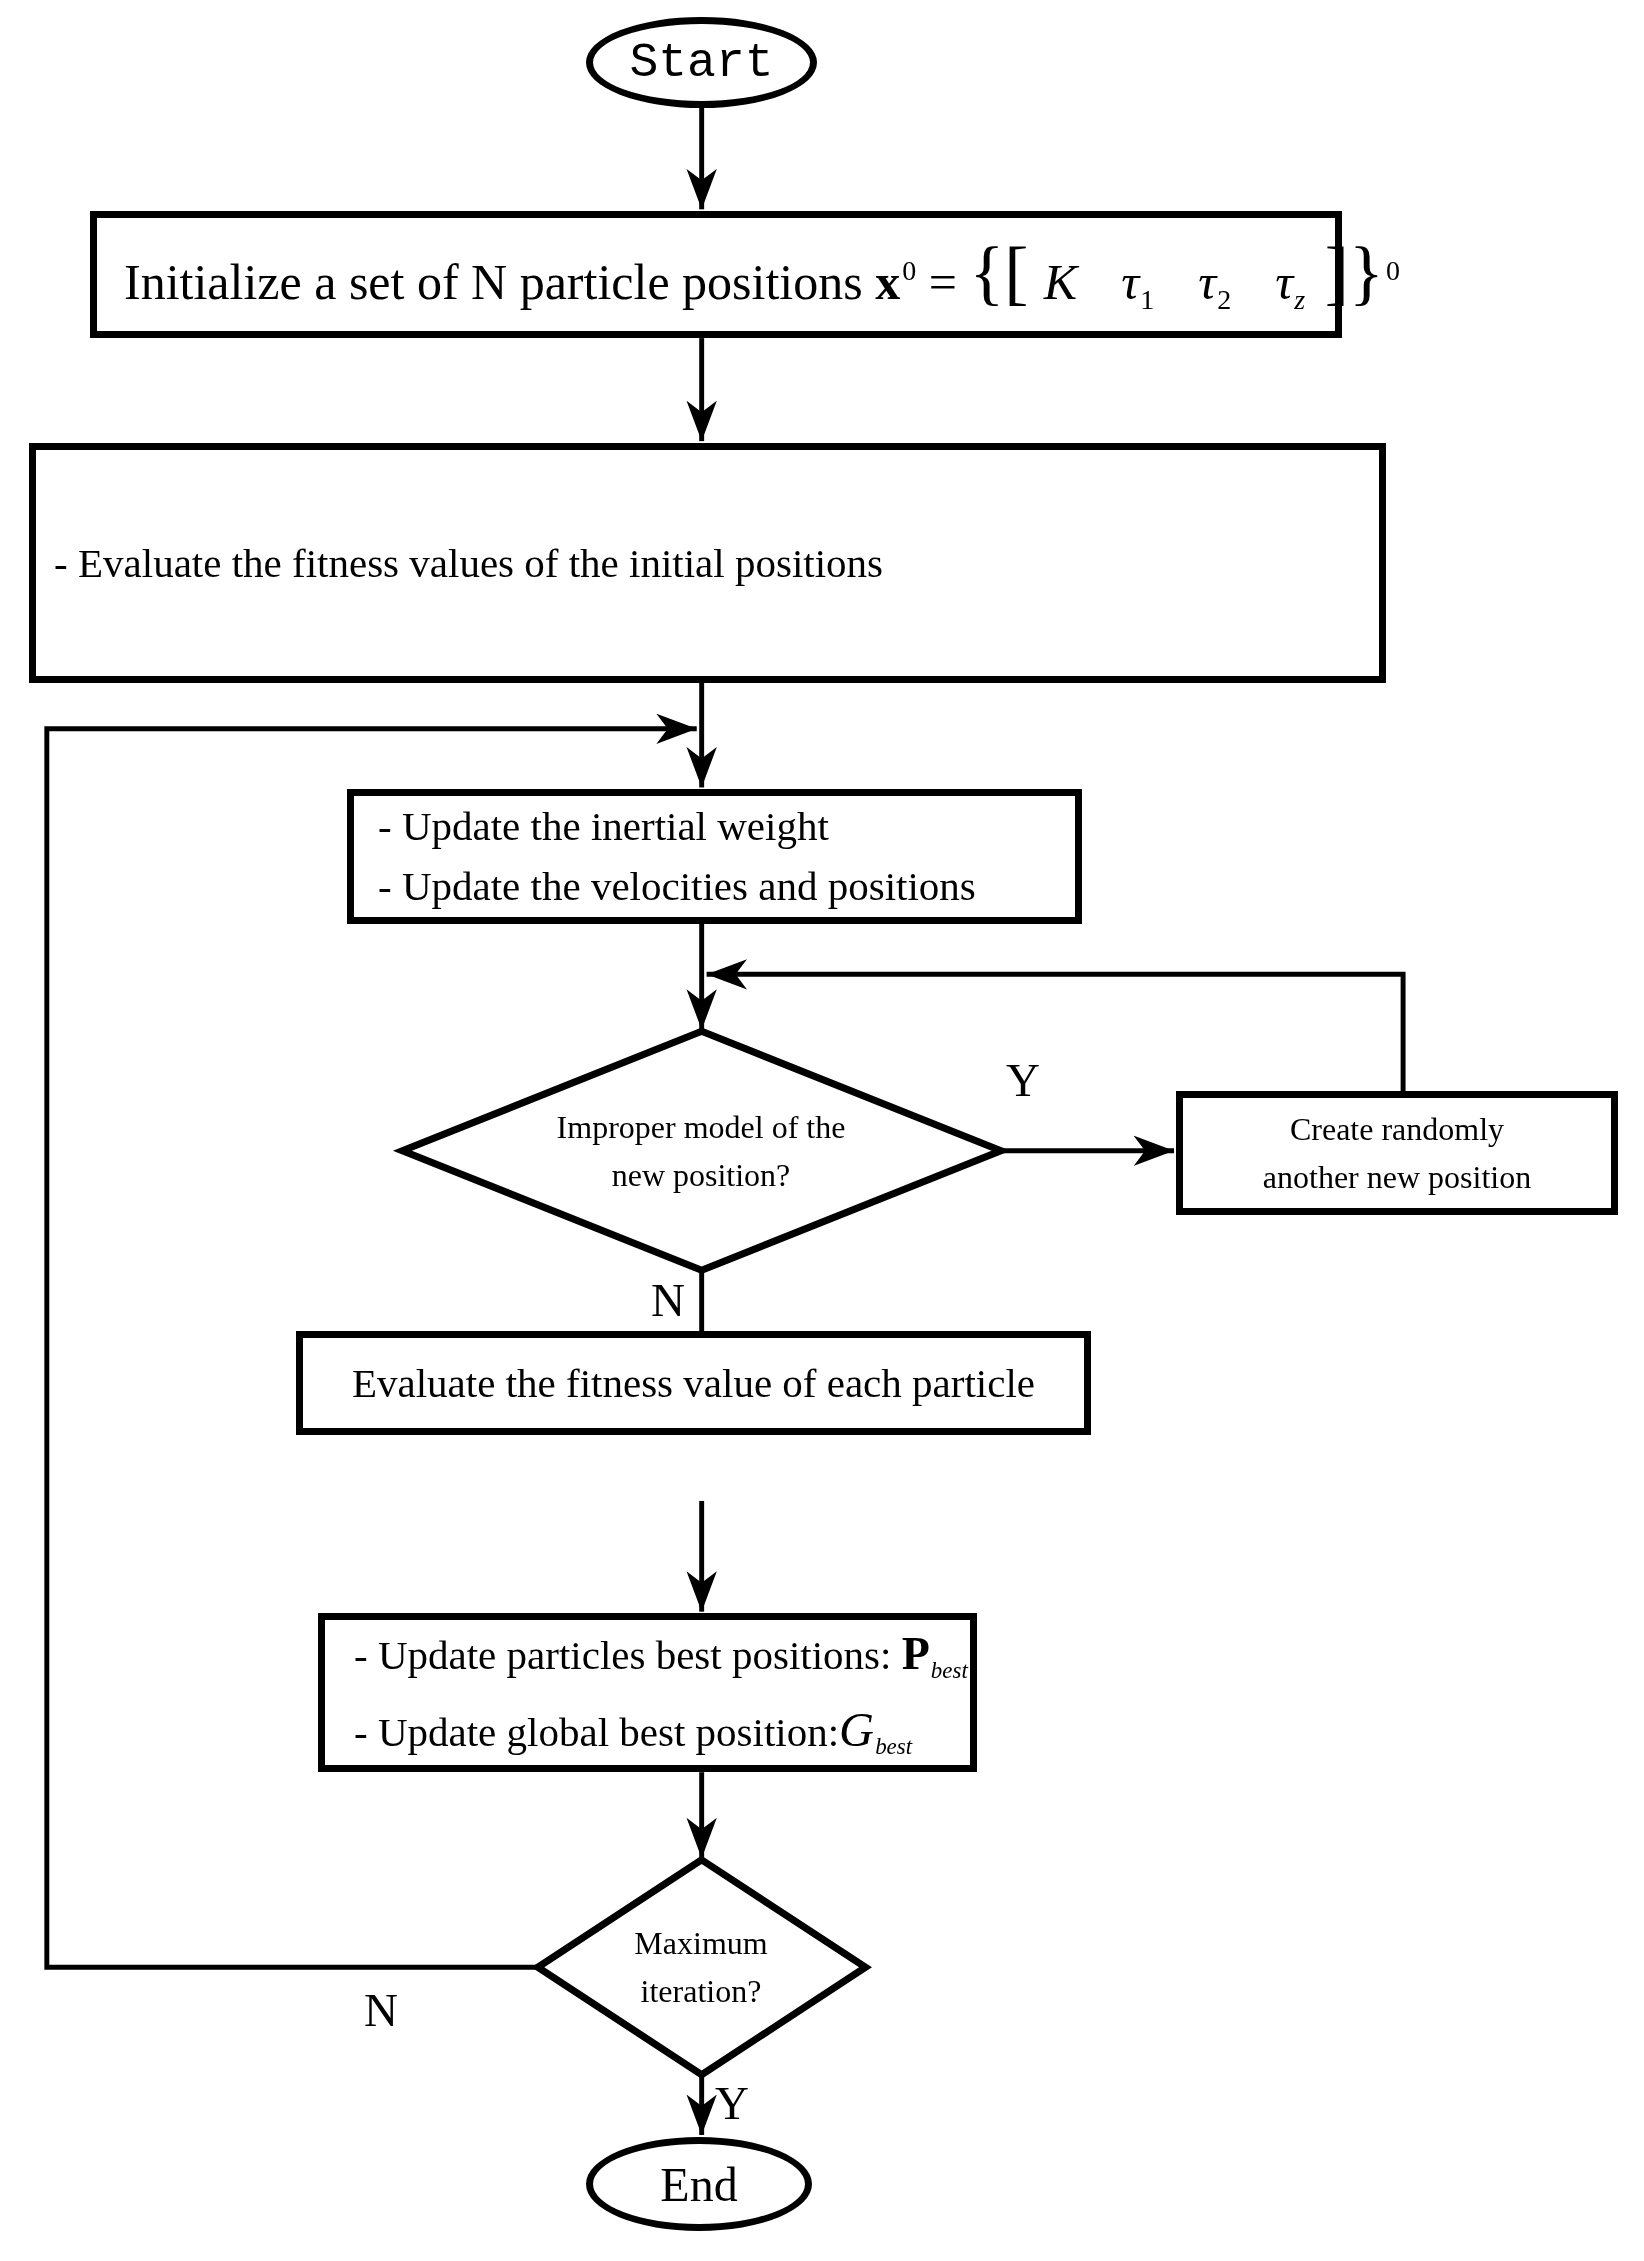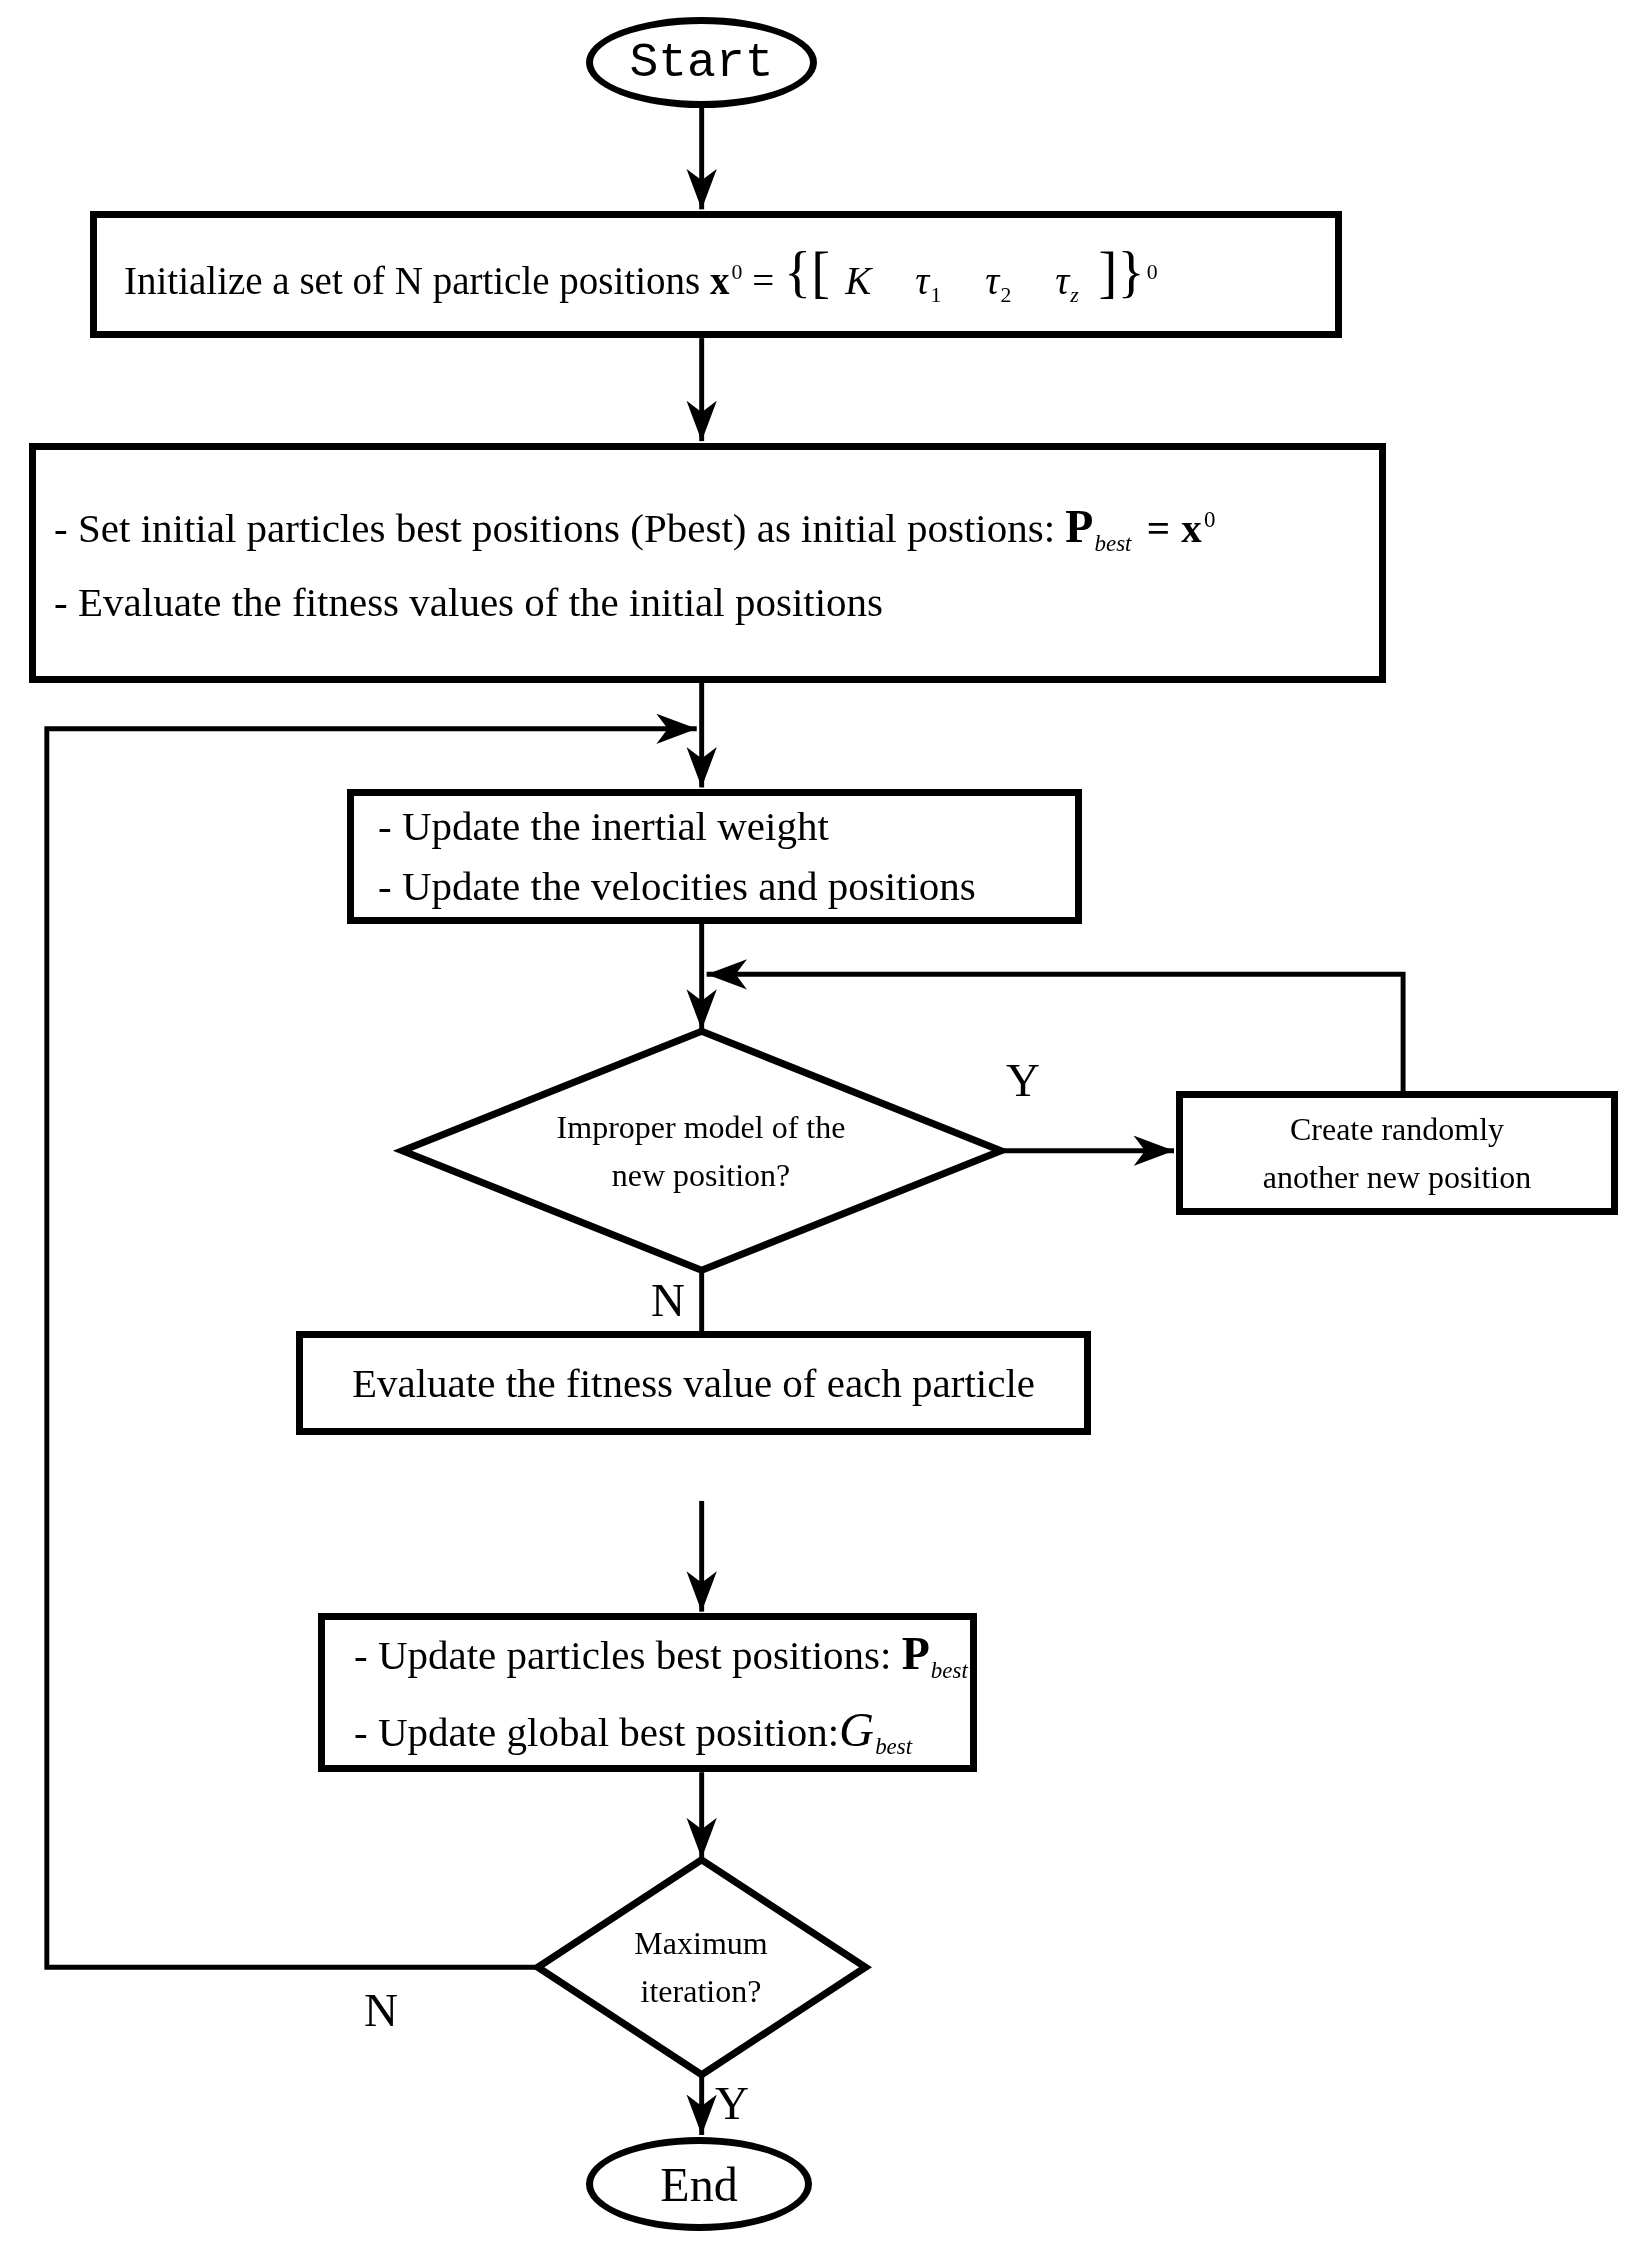--- a/index.html
+++ b/index.html
@@ -5,21 +5,21 @@
   html,body{margin:0;padding:0;background:#ffffff;}
   body{position:relative;width:1645px;height:2261px;overflow:hidden;
        font-family:"Liberation Serif","DejaVu Serif",serif;color:#000;}
   .wires{position:absolute;left:0;top:0;width:1645px;height:2261px;}
   .node{position:absolute;box-sizing:border-box;display:flex;align-items:center;
         justify-content:center;background:#fff;}
   .box{border:7.1px solid #000;}
   .ellipse{border:7.7px solid #000;border-radius:50%;font-size:48px;}
   .col{flex-direction:column;align-items:flex-start;justify-content:center;}
   .colc{flex-direction:column;align-items:center;justify-content:center;background:transparent;border:none;text-align:center;}
-  .f72{font-size:39px;}
+  .f72{font-size:50px;}
   .f74{font-size:41px;line-height:1.72;}
   .f74t{font-size:41px;line-height:1.45;}
   .f76{font-size:32px;line-height:1.5;}
   .line{white-space:nowrap;}
   .b{font-weight:bold;}
   .i{font-style:italic;}
   .sup{font-size:56%;position:relative;top:-0.65em;margin-left:2.2px;}
   .sub{font-size:56%;position:relative;top:0.38em;margin-left:1.1px;}
   .subi{font-size:56%;font-style:italic;position:relative;top:0.38em;margin-left:1.1px;margin-right:4.4px;}
   .gi{font-size:118%;font-style:italic;}
@@ -61,21 +61,20 @@
 
 <div class="node ellipse" style="left:586px;top:17px;width:231px;height:91px;font-family:Liberation Mono, monospace;">
   <span>Start</span>
 </div>
 
 <div class="node box f72" style="left:90px;top:211px;width:1252px;height:127px;justify-content:flex-start;padding-left:27px;">
   <span class="line"><span>Initialize a set of N particle positions </span><span class="b">x</span><span class="sup">0</span><span> = </span><span class="br">{[</span><span class="i mxs">K</span><span class="i mx">τ</span><span class="sub">1</span><span class="i mx">τ</span><span class="sub">2</span><span class="i mx">τ</span><span class="subi">z</span><span class="br mxs">]}</span><span class="sup">0</span></span>
 </div>
 
 <div class="node box col f74" style="left:28.5px;top:443px;width:1357px;height:240px;padding-left:18.6px;">
-  <div class="line"><span>- Set initial particles best positions (Pbest) as initial postions: </span><span class="b bp">P</span><span class="subi">best</span><span class="b eq">=</span><span class="b">x</span><span class="sup">0</span></div>
   <div class="line"><span>- Evaluate the fitness values of the initial positions</span></div>
 </div>
 
 <div class="node box col f74t" style="left:347px;top:789px;width:735px;height:135px;padding-left:24px;">
   <div class="line"><span>- Update the inertial weight</span></div>
   <div class="line"><span>- Update the velocities and positions</span></div>
 </div>
 
 <div class="node colc f76" style="left:427px;top:1074px;width:548px;height:153px;">
   <div class="line"><span>Improper model of the</span></div>

